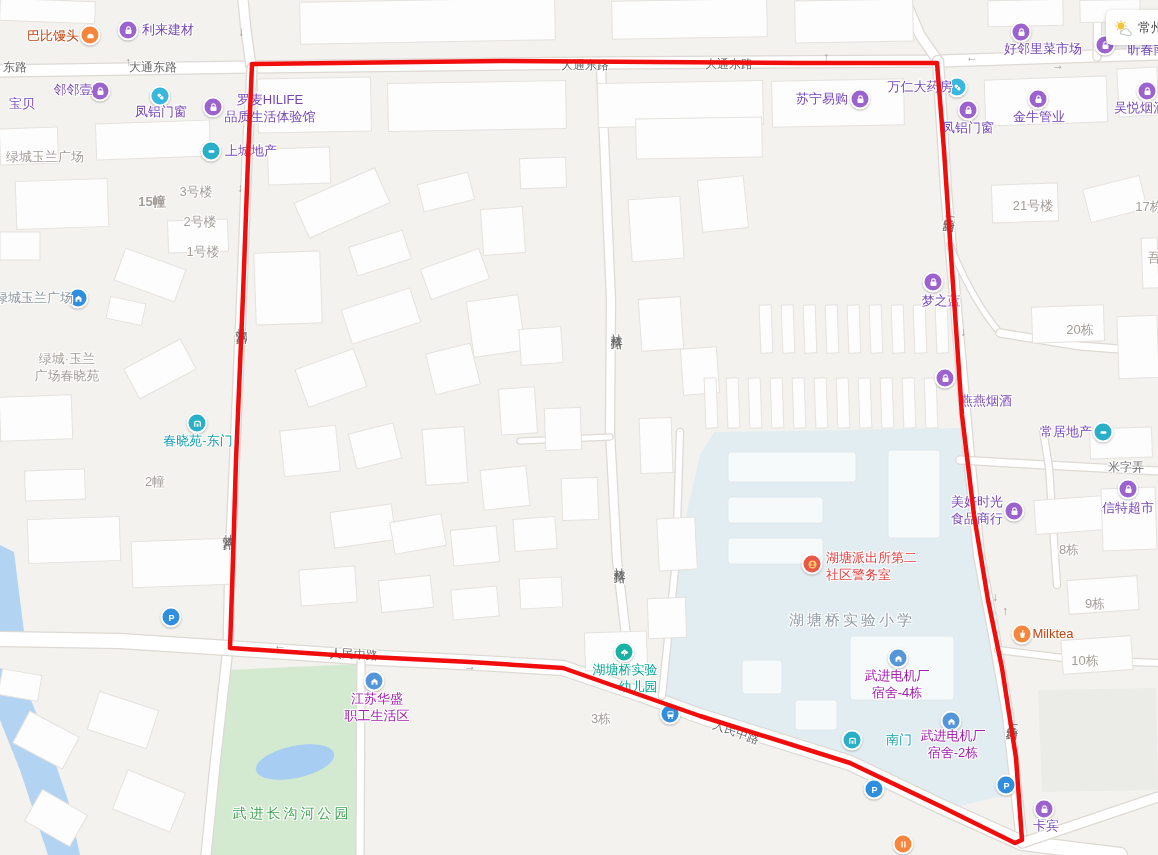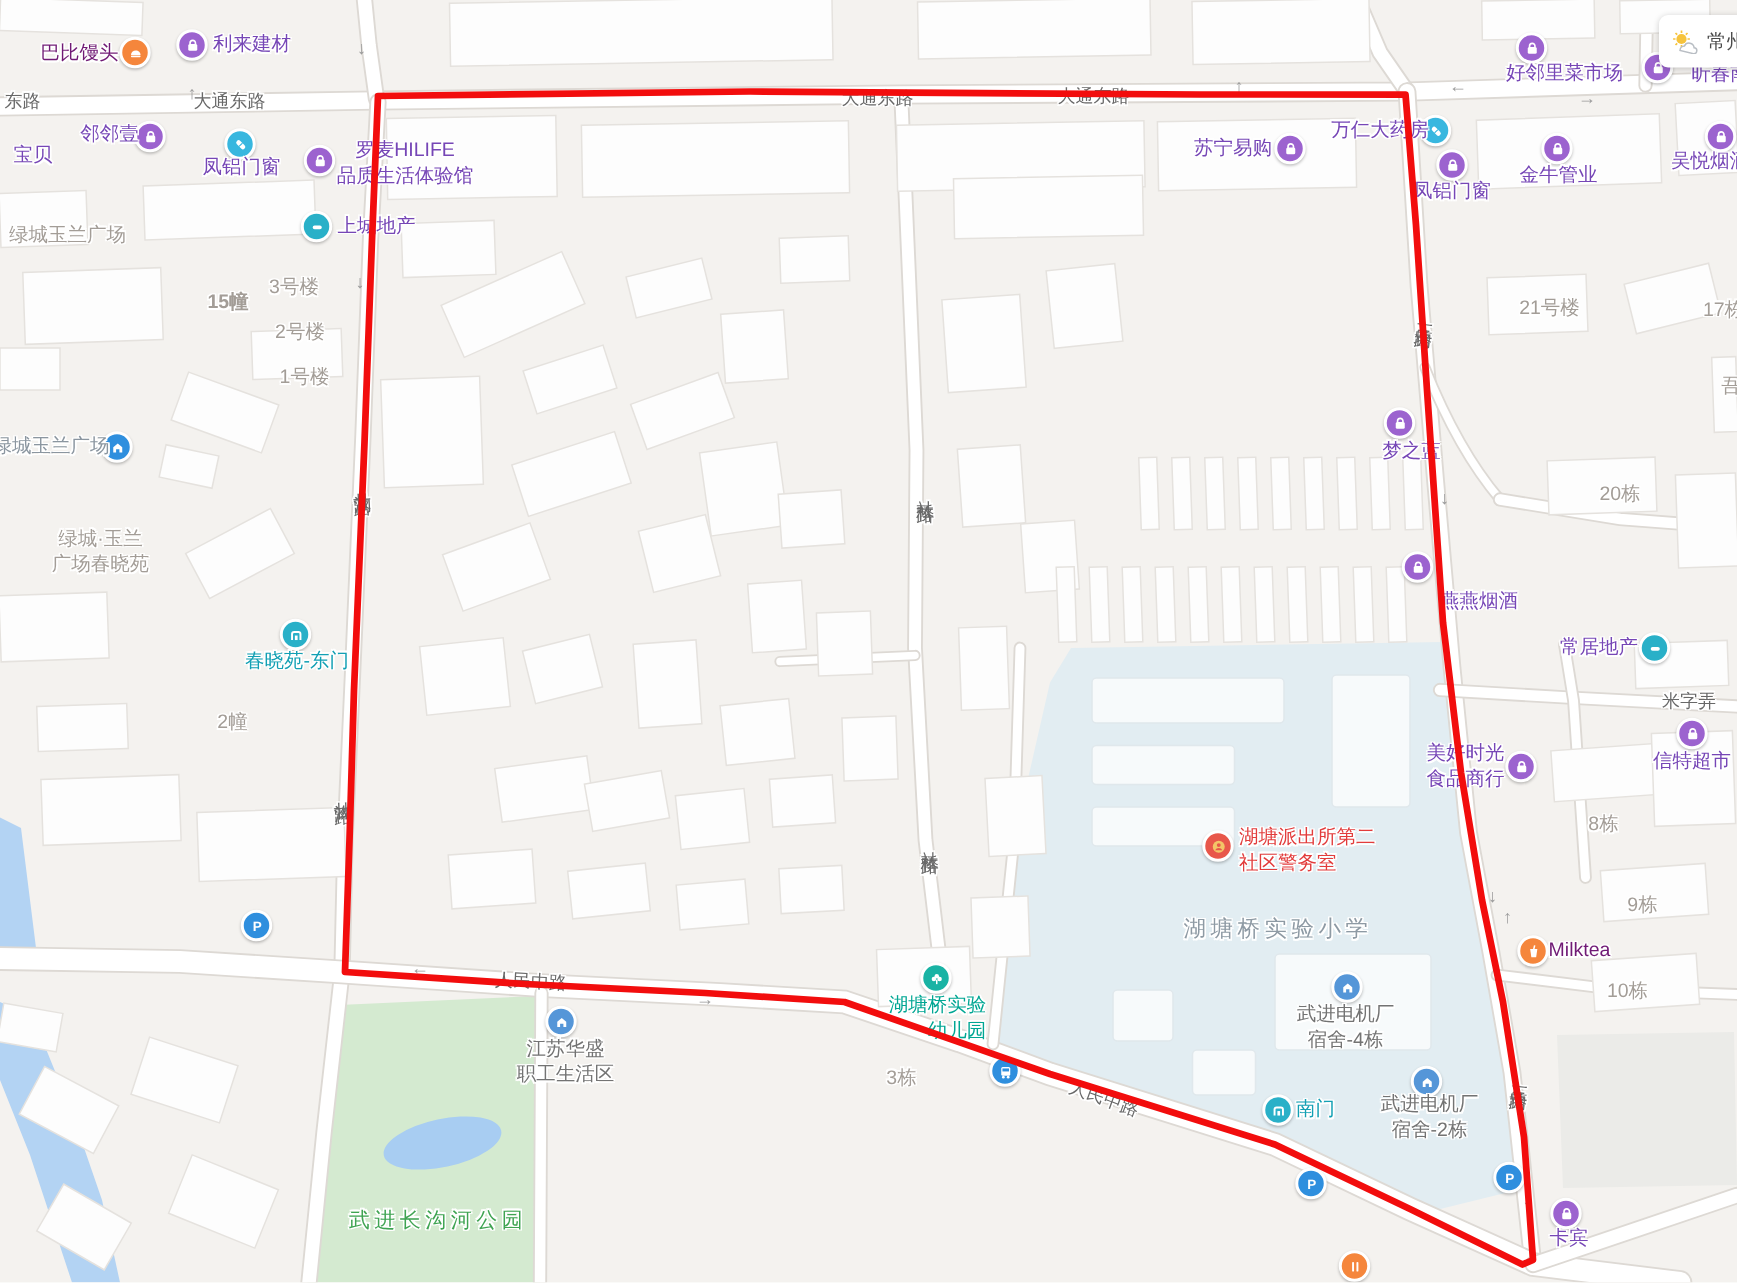--- a/index.html
+++ b/index.html
@@ -9,24 +9,24 @@
   #route{z-index:40;pointer-events:none;}
   .lbl{position:absolute;white-space:nowrap;transform:translate(-50%,-50%);font-size:13px;
        line-height:1.3;text-align:center;z-index:30;
        text-shadow:1px 0 0 #fff,-1px 0 0 #fff,0 1px 0 #fff,0 -1px 0 #fff,1px 1px 0 #fff,-1px -1px 0 #fff,1px -1px 0 #fff,-1px 1px 0 #fff;}
   .lbl.vert{writing-mode:vertical-rl;letter-spacing:2px;}
   .purple{color:#7646b6;}
   .gray{color:#a39d97;}
   .road{color:#686868;font-size:12px;}
   .teal{color:#13a0b4;}
   .tealgreen{color:#00a693;}
-  .blue{color:#737373;}
+  .blue{color:#a21caf;}
   .redtx{color:#e23c3c;}
   .green{color:#3fa452;font-size:14px;letter-spacing:3px;}
-  .orange{color:#701a75;}
+  .orange{color:#c2410c;}
   .schoolgray{color:#8e9aa4;font-size:15px;letter-spacing:3px;}
   .grayblue{color:#8b96a0;}
   .dark{color:#4a4a4a;}
   .poi{position:absolute;width:17px;height:17px;border-radius:50%;border:2px solid #fff;
        box-shadow:0 1px 2px rgba(0,0,0,.25);transform:translate(-50%,-50%);
        display:flex;align-items:center;justify-content:center;z-index:25;cursor:pointer;}
   .poi svg{width:12px;height:12px;display:block;}
   .arrow{position:absolute;color:#9b9b9b;font-size:12px;font-weight:bold;z-index:8;
          transform:translate(-50%,-50%);}
   #weather{position:absolute;left:1106px;top:10px;width:70px;height:35px;background:#fff;
@@ -417,21 +417,21 @@
       <div>湖塘派出所第二</div>
       <div>社区警务室</div>
     </div>
     <div class="lbl schoolgray" style="left: 852px; top: 620px; transform: translate(-50%, -50%);">
       <div>湖塘桥实验小学</div>
     </div>
     <div class="lbl blue" style="left: 897px; top: 685px; transform: translate(-50%, -50%);">
       <div>武进电机厂</div>
       <div>宿舍-4栋</div>
     </div>
-    <div class="lbl teal" style="left: 877px; top: 740px; transform: translate(-50%, -50%);">
+    <div class="lbl teal" style="left: 877px; top: 740px; transform: translate(-50%, -50%); padding-left: 44px;">
       <div>南门</div>
     </div>
     <div class="lbl blue" style="left: 953px; top: 745px; transform: translate(-50%, -50%);">
       <div>武进电机厂</div>
       <div>宿舍-2栋</div>
     </div>
     <div class="lbl purple" style="left: 1046px; top: 826px; transform: translate(-50%, -50%);">
       <div>卡宾</div>
     </div>
     <div class="lbl tealgreen" style="left: 625px; top: 679px; transform: translate(-50%, -50%); text-align: right;">

